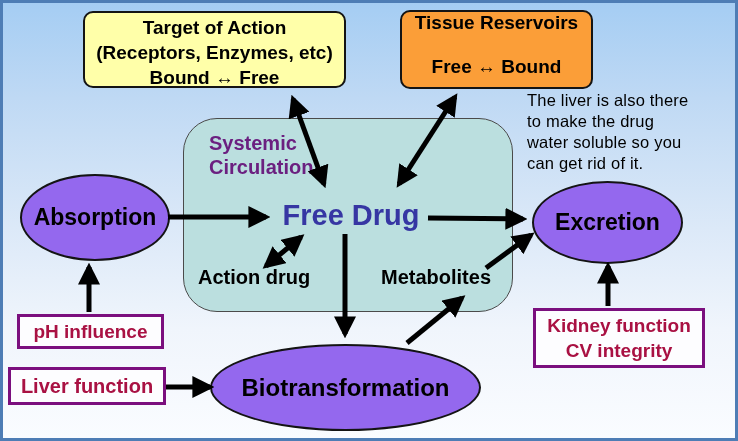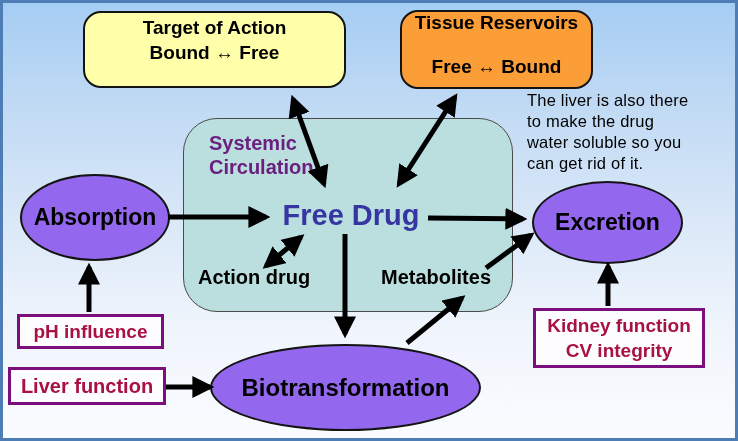--- a/index.html
+++ b/index.html
@@ -11,21 +11,21 @@
     border:3px solid #4E7DB5;
     background:linear-gradient(to bottom,#A5CDF3 0%,#BFD9F4 22%,#DCE9F8 52%,#F0F5FC 75%,#FAFCFF 100%);
     overflow:hidden;
   }
   .abs{position:absolute;}
 
   
   .rbox{
     box-sizing:border-box;
     border:2px solid #141414;
-    border-radius:18px;
+    border-radius:10px;
     text-align:center;
     font-weight:bold;
     color:#000;
   }
   .target-box{
     left:80px;top:8px;width:263px;height:77px;
     background:#FFFFA9;
     font-size:19px;line-height:25px;
     padding-top:2px;
   }
@@ -102,20 +102,21 @@
     pointer-events:none;
   }
 </style>
 </head>
 <body>
 
 <div class="slide">
 
   <div class="abs rbox target-box">
     <div>Target of Action</div>
+    <div>(Receptors, Enzymes, etc)</div>
     <div>Bound ↔ Free</div>
   </div>
 
   <div class="abs rbox tissue-box">
     <div>Tissue Reservoirs</div>
     <div>Free ↔ Bound</div>
   </div>
 
   <div class="abs note">
     <div>The liver is also there</div>

